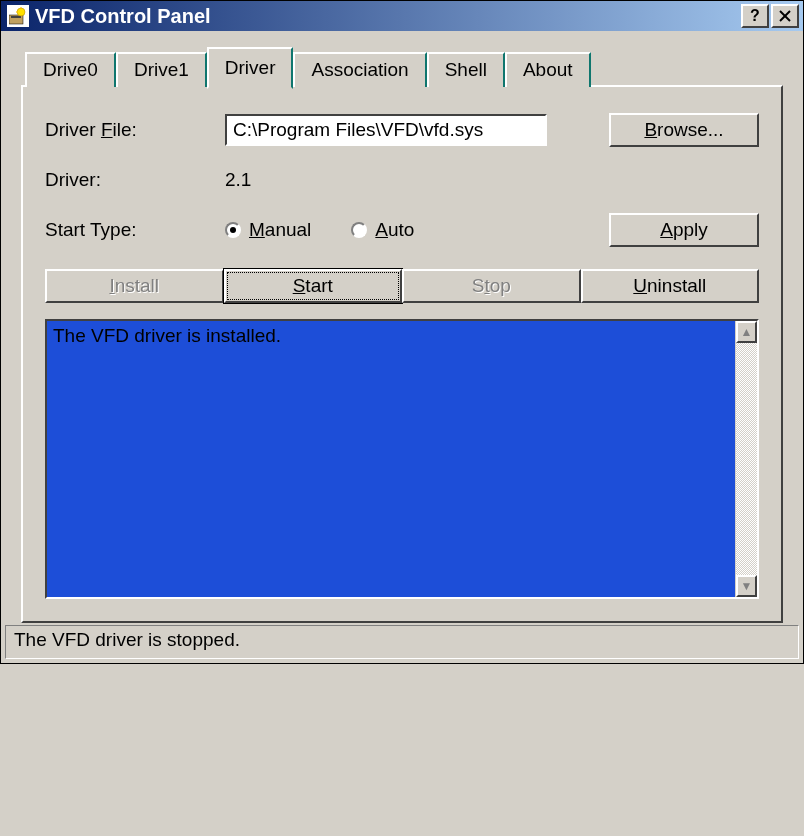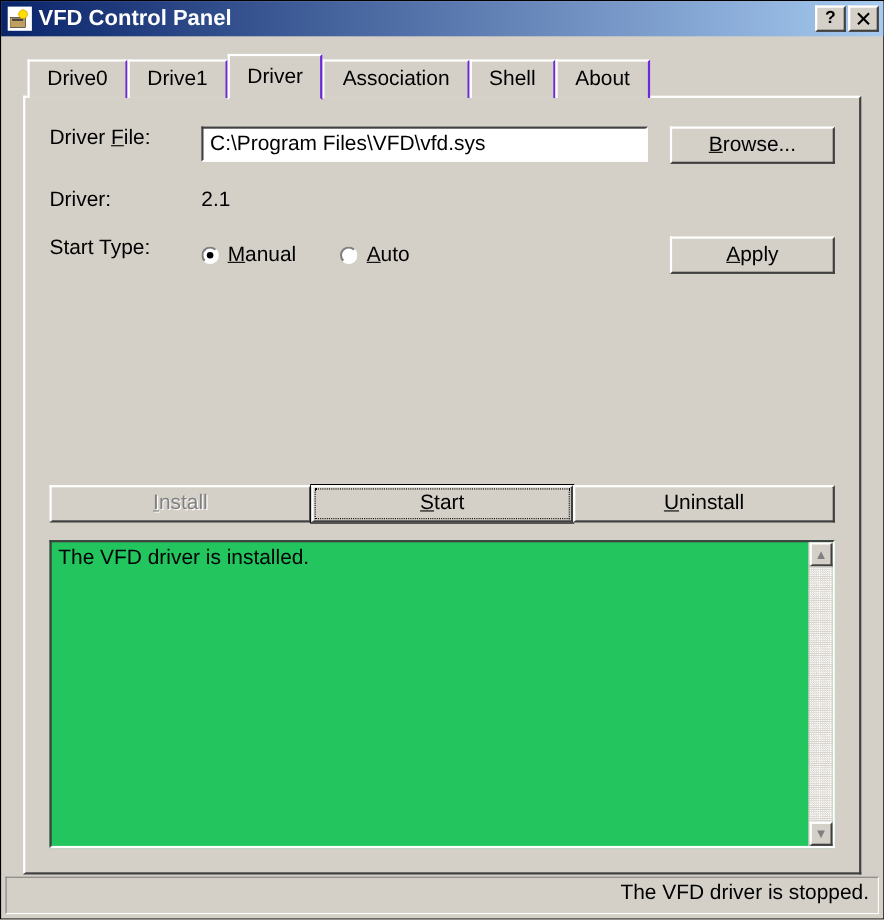--- a/index.html
+++ b/index.html
@@ -6,21 +6,21 @@
   html, body {
     margin: 0; padding: 0;
     width: 804px; height: 836px;
     background: #d4d0c8;
     font-family: "Tahoma", "Geneva", sans-serif;
     font-size: 19px;
     color: #000;
     overflow: hidden;
   }
   .window {
-    width: 804px; height: 836px;
+    width: 804px; height: 664px;
     border: 1px solid #000;
     background: #d4d0c8;
     display: flex;
     flex-direction: column;
   }
   .titlebar {
     height: 32px;
     background: linear-gradient(to right, #0a246a, #a6caf0);
     display: flex;
     align-items: center;
@@ -69,21 +69,21 @@
     height: 36px;
     margin-bottom: -2px;
     padding-left: 4px;
     z-index: 2;
   }
   .tab {
     padding: 5px 16px 6px 16px;
     background: #d4d0c8;
     border-top: 2px solid #fff;
     border-left: 2px solid #fff;
-    border-right: 2px solid #6d28d9;
+    border-right: 2px solid #0f766e;
     font-size: 19px;
     cursor: default;
     position: relative;
     margin-right: 0;
   }
   .tab.active {
     padding-top: 8px;
     padding-bottom: 8px;
     z-index: 3;
     border-bottom: 2px solid #d4d0c8;
@@ -100,21 +100,23 @@
     border-right: 2px solid #404040;
     border-bottom: 2px solid #404040;
     padding: 26px 22px 22px 22px;
     position: relative;
     z-index: 1;
     display: flex;
     flex-direction: column;
   }
   .row {
     display: flex;
+    align-items: center;
     margin-bottom: 22px;
+    gap: 42px;
   }
   .label {
     width: 138px;
   }
   .textbox {
     flex: 1;
     background: #fff;
     border-top: 2px solid #404040;
     border-left: 2px solid #404040;
     border-right: 2px solid #fff;
@@ -172,21 +174,21 @@
     border-radius: 50%;
   }
   .button-row {
     display: flex;
     margin-top: auto;
     margin-bottom: 16px;
   }
   .button-row .btn { flex: 1; min-width: 0; }
   .log-box {
     height: 280px;
-    background: #22c55e;
+    background: #1d4ed8;
     border-top: 2px solid #404040;
     border-left: 2px solid #404040;
     border-right: 2px solid #fff;
     border-bottom: 2px solid #fff;
     position: relative;
     padding: 4px 26px 4px 6px;
     font-size: 19px;
     overflow: hidden;
   }
   .log-box .scrollbar {
@@ -216,21 +218,20 @@
   }
   .status-cell {
     flex: 1;
     height: 100%;
     border-top: 1px solid #808080;
     border-left: 1px solid #808080;
     border-right: 1px solid #fff;
     border-bottom: 1px solid #fff;
     padding: 3px 8px;
     font-size: 19px;
-    text-align: right;
   }
   .under { text-decoration: underline; }
   .spacer { flex: 1; }
 </style>
 </head>
 <body>
 
 <div class="window">
 
   <div class="titlebar">
@@ -291,20 +292,21 @@
           </span>
           <span class="spacer"></span>
           <div class="btn"><span class="under">A</span>pply</div>
         </div>
 
         <div style="flex:1;"></div>
 
         <div class="button-row">
           <div class="btn disabled"><span class="under">I</span>nstall</div>
           <div class="btn btn-focus btn-focus-inner"><span class="under">S</span>tart</div>
+          <div class="btn disabled">S<span class="under">t</span>op</div>
           <div class="btn"><span class="under">U</span>ninstall</div>
         </div>
 
         <div class="log-box">
           <span>The VFD driver is installed.</span>
           <div class="scrollbar">
             <div class="sb-btn">▲</div>
             <div class="sb-track"></div>
             <div class="sb-btn">▼</div>
           </div>

